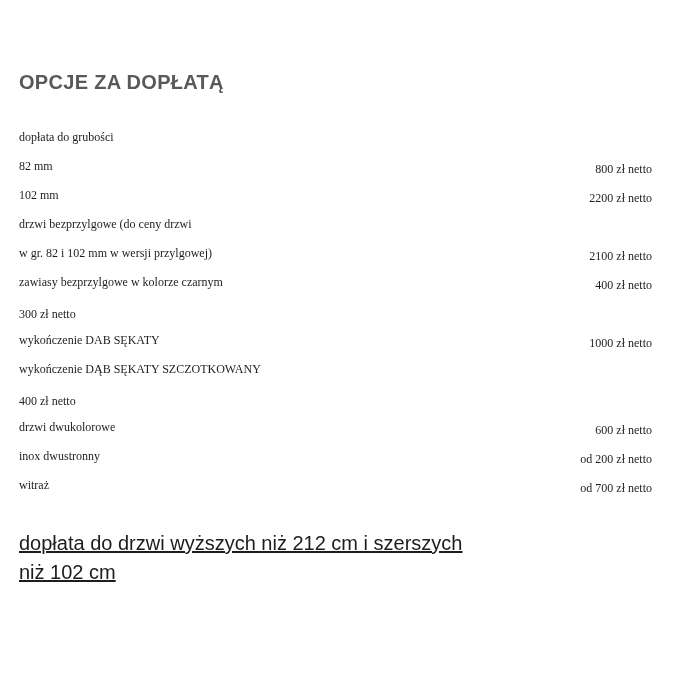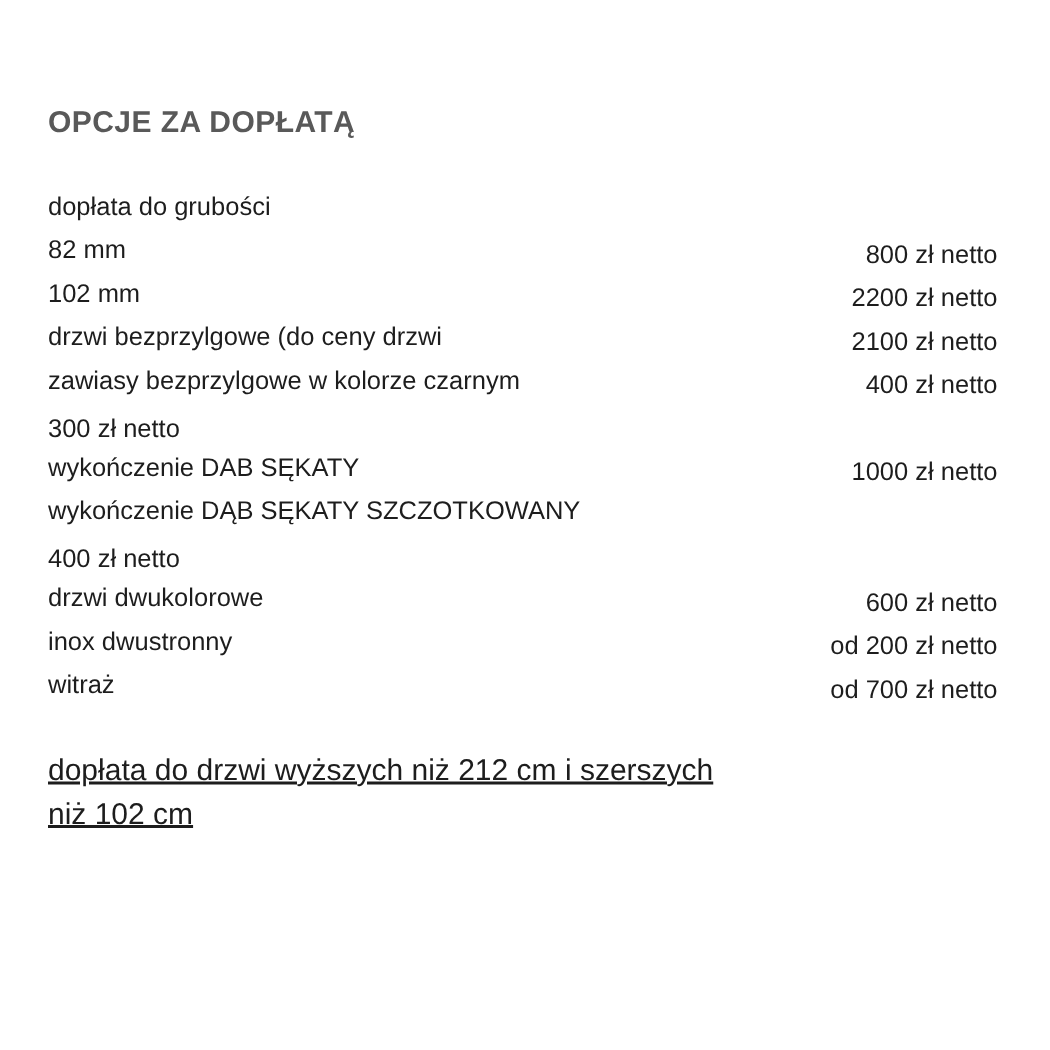--- a/index.html
+++ b/index.html
@@ -10,41 +10,42 @@
   body {
     width: 700px;
     height: 700px;
     position: relative;
     overflow: hidden;
     font-family: "Liberation Sans", sans-serif;
     color: #1d1d1d;
   }
   .page {
     position: absolute;
-    left: 32px;
+    left: 19px;
     top: 71px;
     width: 633px; 
   }
   .title {
     margin: 0;
     font-size: 20px;
     line-height: 23px;
     font-weight: 700;
     color: #595959;
     letter-spacing: 0.3px;
   }
   .rows {
     margin-top: 29px;
   }
   .row {
     display: flex;
     justify-content: space-between;
     align-items: flex-end;
-    font-size: 17px;
+    font-size: 12px;
     line-height: 29px;
+    font-family: Liberation Serif, serif;
   }
   .label {
     min-width: 0;
   }
   .price {
     white-space: nowrap;
     text-align: left;
     transform: translateY(3px);
   }
   .footnote {
@@ -74,20 +75,21 @@
       </div>
       <div class="row">
         <div class="label">
           <div>102 mm</div>
         </div>
         <div class="price">2200 zł netto</div>
       </div>
       <div class="row">
         <div class="label">
           <div>drzwi bezprzylgowe (do ceny drzwi</div>
+          <div>w gr. 82 i 102 mm w wersji przylgowej)</div>
         </div>
         <div class="price">2100 zł netto</div>
       </div>
       <div class="row">
         <div class="label">
           <div>zawiasy bezprzylgowe w kolorze czarnym</div>
         </div>
         <div class="price">400 zł netto</div>
       </div>
       <div class="row">

